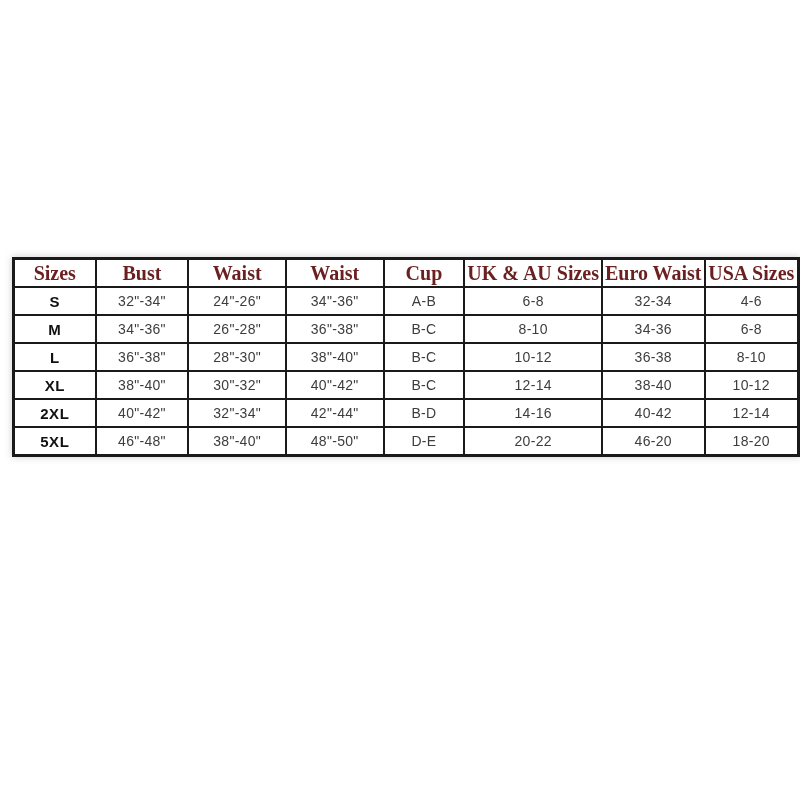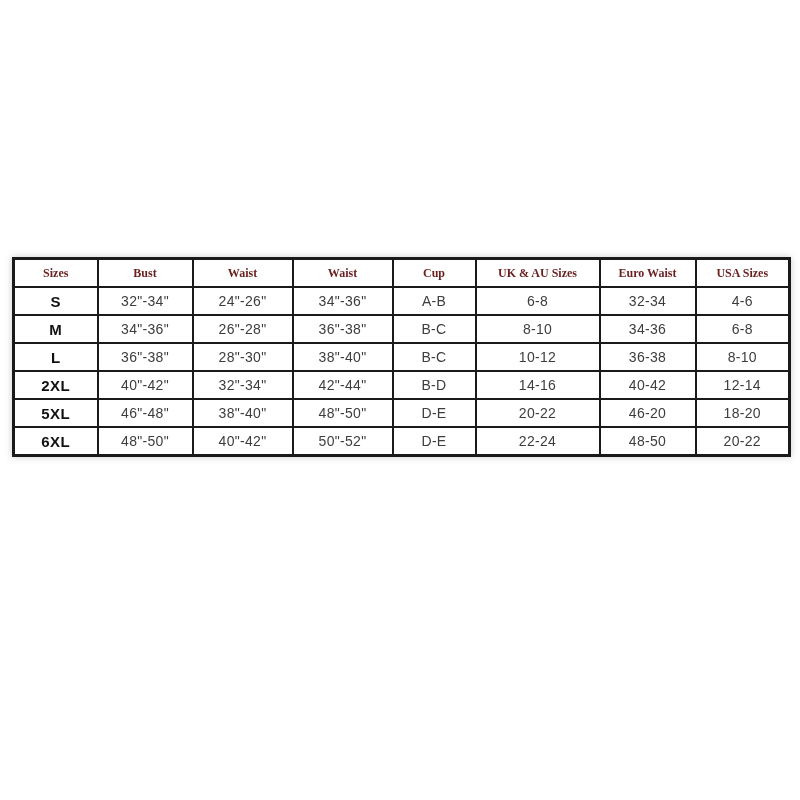--- a/index.html
+++ b/index.html
@@ -42,21 +42,21 @@
     height:26px;
     padding:0 2px;
     text-align:center;
     vertical-align:middle;
     white-space:nowrap;
     overflow:hidden;
   }
   th{
     font-family:"Liberation Serif",serif;
     font-weight:bold;
-    font-size:12px;
+    font-size:20px;
     color:var(--header-text);
   }
   td{
     font-size:14px;
     color:var(--body-text);
     letter-spacing:0.3px;
   }
   td.size-cell{
     font-weight:bold;
     font-size:15px;
@@ -116,44 +116,44 @@
           <td class="size-cell">L</td>
           <td>36"-38"</td>
           <td>28"-30"</td>
           <td>38"-40"</td>
           <td>B-C</td>
           <td>10-12</td>
           <td>36-38</td>
           <td>8-10</td>
         </tr>
         <tr>
+          <td class="size-cell">XL</td>
+          <td>38"-40"</td>
+          <td>30"-32"</td>
+          <td>40"-42"</td>
+          <td>B-C</td>
+          <td>12-14</td>
+          <td>38-40</td>
+          <td>10-12</td>
+        </tr>
+        <tr>
           <td class="size-cell">2XL</td>
           <td>40"-42"</td>
           <td>32"-34"</td>
           <td>42"-44"</td>
           <td>B-D</td>
           <td>14-16</td>
           <td>40-42</td>
           <td>12-14</td>
         </tr>
         <tr>
           <td class="size-cell">5XL</td>
           <td>46"-48"</td>
           <td>38"-40"</td>
           <td>48"-50"</td>
           <td>D-E</td>
           <td>20-22</td>
           <td>46-20</td>
           <td>18-20</td>
         </tr>
-        <tr>
-          <td class="size-cell">6XL</td>
-          <td>48"-50"</td>
-          <td>40"-42"</td>
-          <td>50"-52"</td>
-          <td>D-E</td>
-          <td>22-24</td>
-          <td>48-50</td>
-          <td>20-22</td>
-        </tr>
       </tbody>
   </table>
 </div>
 
 </body></html>

